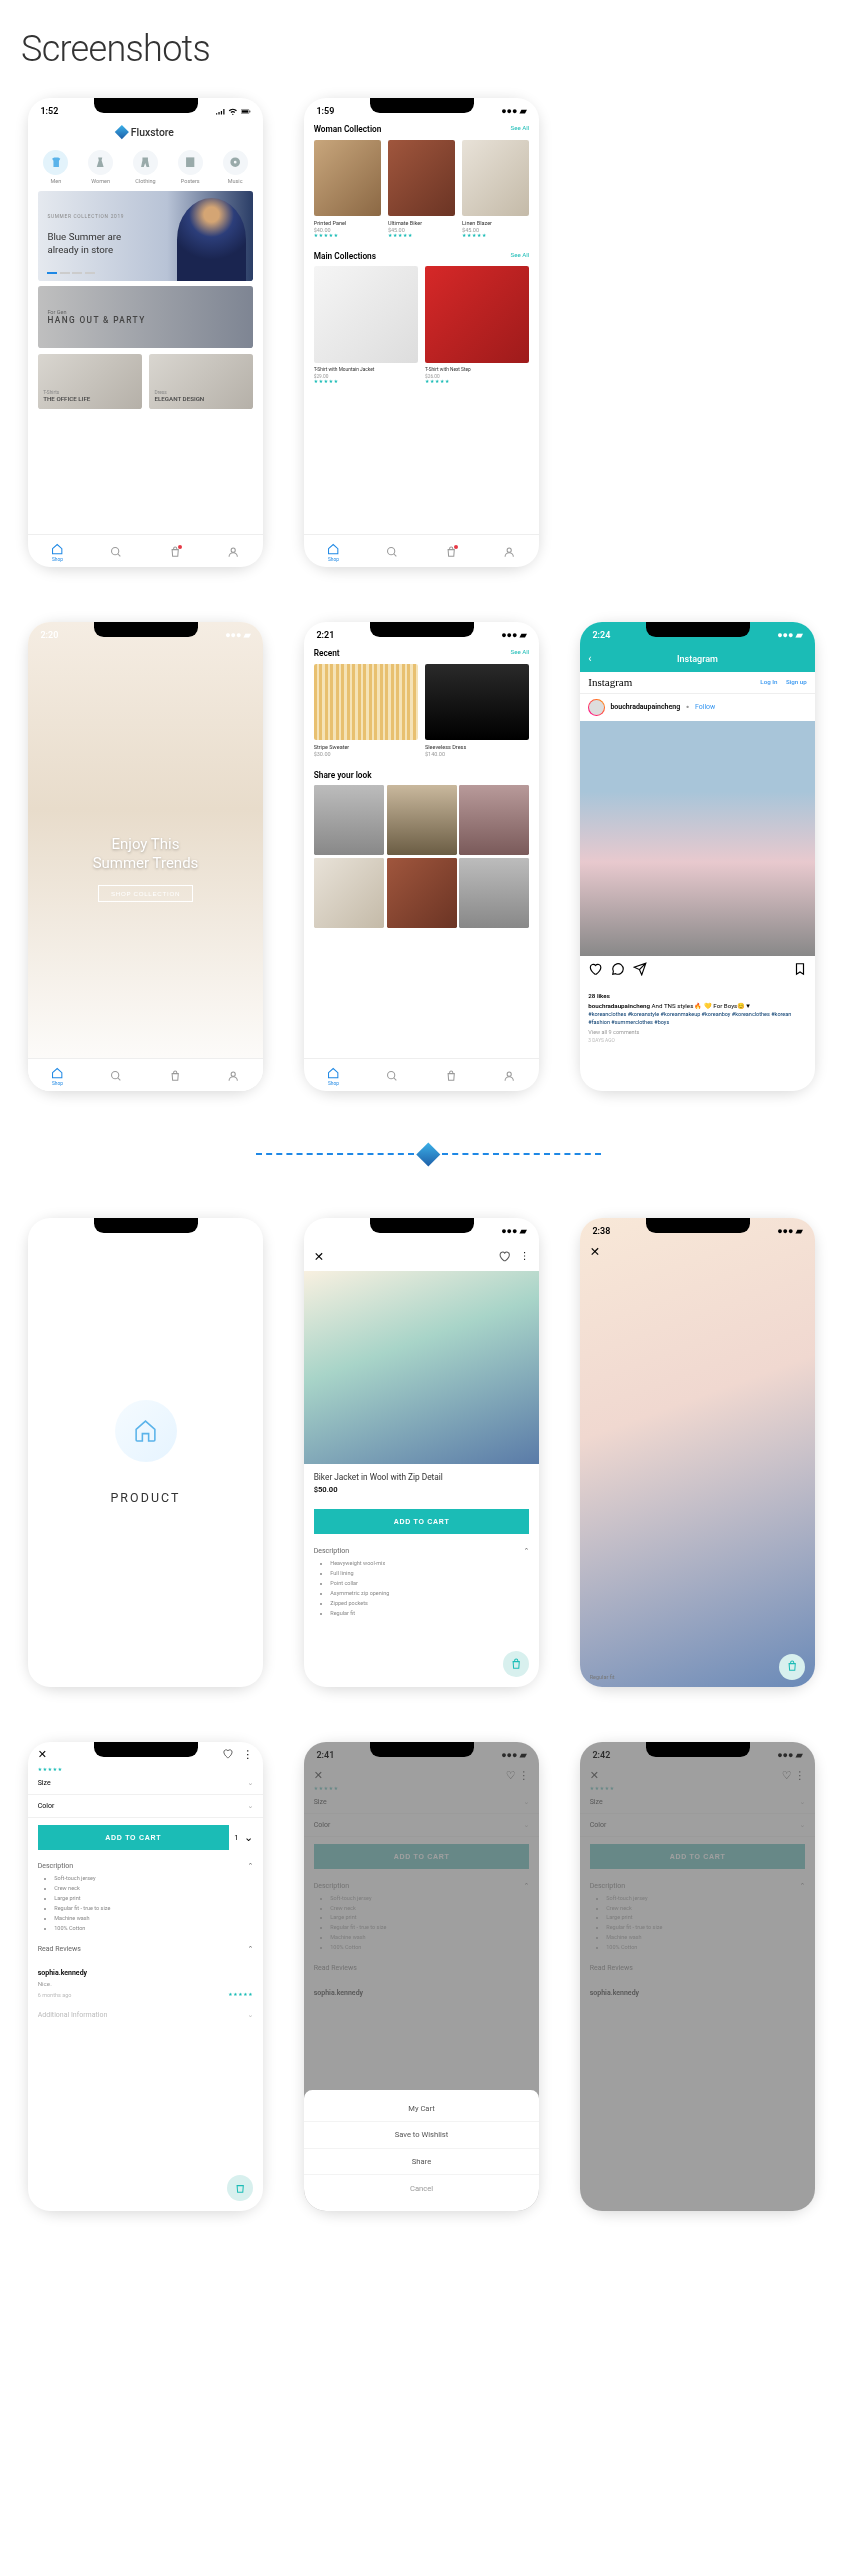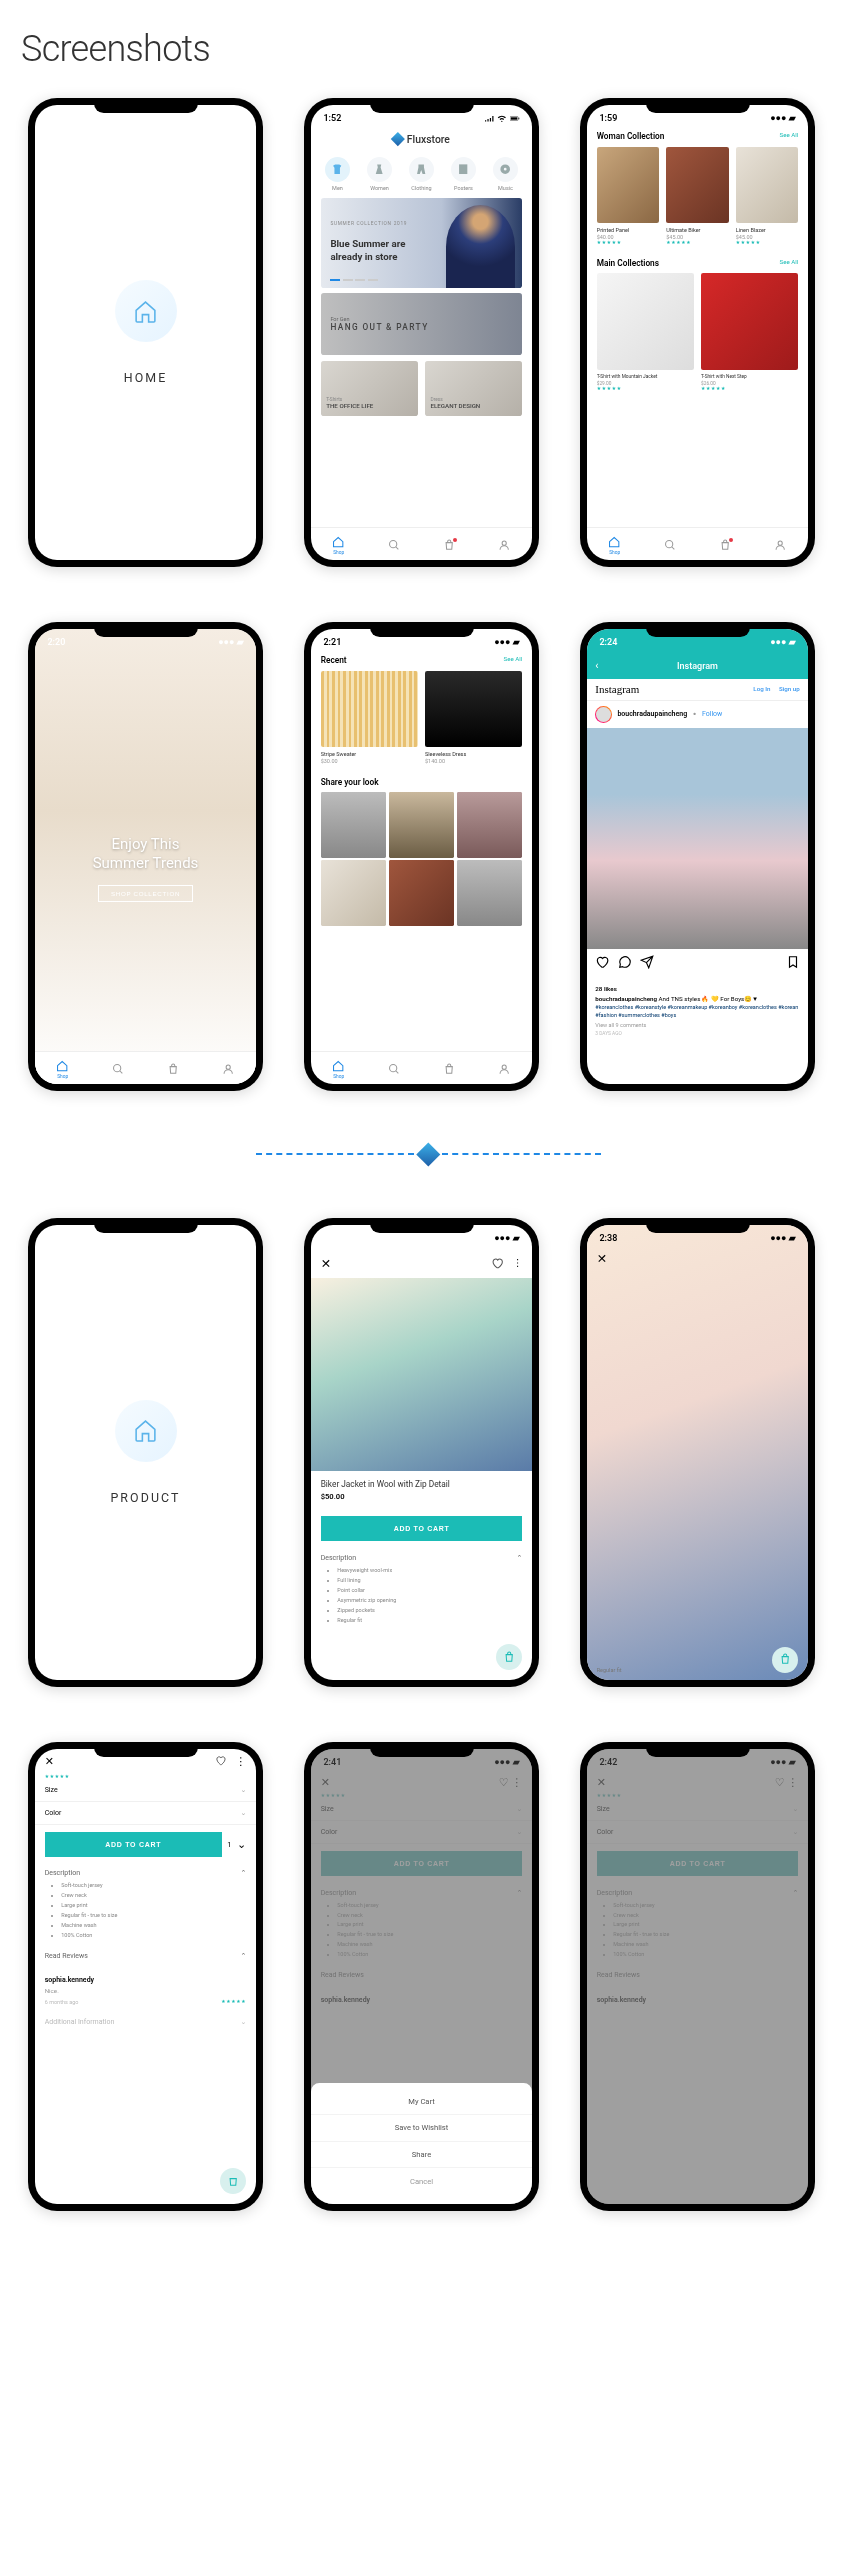--- a/index.html
+++ b/index.html
@@ -4,21 +4,20 @@
 <style>
 * { box-sizing: border-box; margin: 0; padding: 0; }
 body { font-family: -apple-system, BlinkMacSystemFont, "Segoe UI", Roboto, sans-serif; background: #fff; padding: 14px; }
 h1.page-title { font-size: 36px; font-weight: 300; color: #333; margin: 14px 0 28px 7px; letter-spacing: -0.7px; }
 
 .row { display: flex; gap: 41px; justify-content: flex-start; margin-bottom: 55px; flex-wrap: wrap; padding-left: 14px; }
 
 .phone {
   width: 235px; height: 469px;
   background: #000; border-radius: 29px;
-  padding: 7px;
   position: relative;
   box-shadow: 0 2.8px 14px rgba(0,0,0,.15);
   flex-shrink: 0;
 }
 .screen {
   width: 100%; height: 100%;
   background: #fff;
   border-radius: 22px;
   overflow: hidden;
   position: relative;
@@ -57,21 +56,21 @@
 
 .cat-row { display: flex; justify-content: space-around; padding: 2.8px 5.5px 7px; }
 .cat-item { display: flex; flex-direction: column; align-items: center; gap: 2.8px; }
 .cat-icon { width: 25px; height: 25px; border-radius: 50%; background: #f3f6f9; display:flex; align-items:center; justify-content:center; }
 .cat-icon.active { background: #e3f3fb; }
 .cat-item span { font-size: 5.5px; color: #888; }
 
 .hero-banner { position: relative; height: 90px; margin: 0 9.7px 5.5px; border-radius: 2.8px; overflow: hidden; background: linear-gradient(90deg,#e5e9ef 0%, #b8c3d6 60%, #2a3d66 100%); display:flex; align-items:center; padding-left: 9.7px; }
 .hero-text { max-width: 50%; }
 .hero-label { font-size: 4.8px; color: #888; letter-spacing: 0.7px; }
-.hero-title { font-size: 9.7px; font-weight: 700; color: #333; line-height: 1.3; margin-top: 12px; }
+.hero-title { font-size: 9.7px; font-weight: 400; color: #333; line-height: 1.3; margin-top: 12px; }
 .hero-dots { position: absolute; left: 9.7px; bottom: 7px; display: flex; gap: 2.8px; }
 .hero-dots span { width: 9.7px; height: 1.4px; background: #ccc; }
 .hero-dots span.on { background: #1e88e5; }
 .hero-person { position:absolute; right:7px; bottom:0; width:69px; height:83px; background: radial-gradient(circle at 50% 20%, #d4a574 10%, #2c3e7a 30%, #1a2550 60%); border-radius: 50% 50% 0 0; }
 
 .sub-banner { position:relative; height: 62px; margin: 0 9.7px 5.5px; border-radius: 2.8px; background: linear-gradient(90deg,#bfbfbf,#7e8593); display:flex; flex-direction:column; justify-content:center; padding-left:9.7px; }
 .sub-banner .small { font-size: 5.5px; color:#666; }
 .sub-banner .big { font-size: 8.3px; letter-spacing: 1.4px; color:#444; font-weight:500; }
 
 .two-cards { display:flex; gap:7px; margin: 0 9.7px; }
@@ -193,33 +192,20 @@
 .bg-mint-jacket { background: linear-gradient(160deg,#f8f0e0 0%, #a8d4c8 40%, #5a7ba8 100%); }
 .bg-pink-jacket { background: linear-gradient(160deg,#f8e8d8 0%, #f0d8d0 40%, #6a8ab8 100%); }
 </style>
 </head>
 <body>
 
 <h1 class="page-title">Screenshots</h1>
 
 <div class="row">
 
-  <div class="phone">
-    <div class="notch"></div>
-    <div class="screen">
-      <div class="content centered-icon-screen">
-        <div class="icon-circle">
-          <svg viewBox="0 0 24 24" fill="none" stroke="#5ab3ea" stroke-width="1.5">
-              <path d="M3 11l9-8 9 8v10a1 1 0 01-1 1h-5v-7h-6v7H4a1 1 0 01-1-1V11z"></path>
-            </svg>
-        </div>
-        <div class="icon-label">HOME</div>
-      </div>
-    </div>
-  </div>
 
   <div class="phone">
     <div class="notch"></div>
     <div class="screen">
       <div class="status-bar">
         <span>1:52</span>
         <div class="status-icons">
           <svg viewBox="0 0 16 10">
               <path fill="#000" d="M0 8h2v2H0zM4 6h2v4H4zM8 4h2v6H8zM12 1h2v9h-2z"></path>
             </svg>

